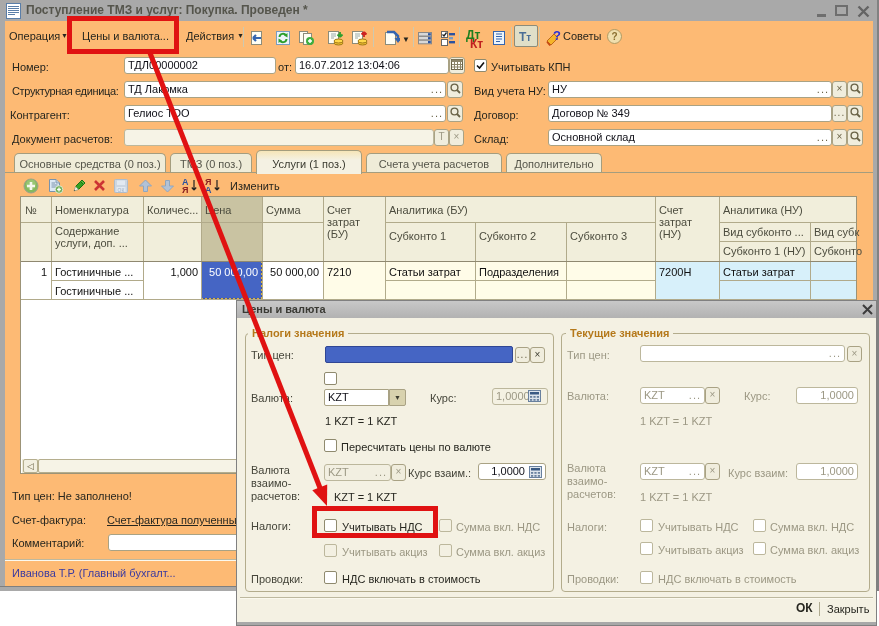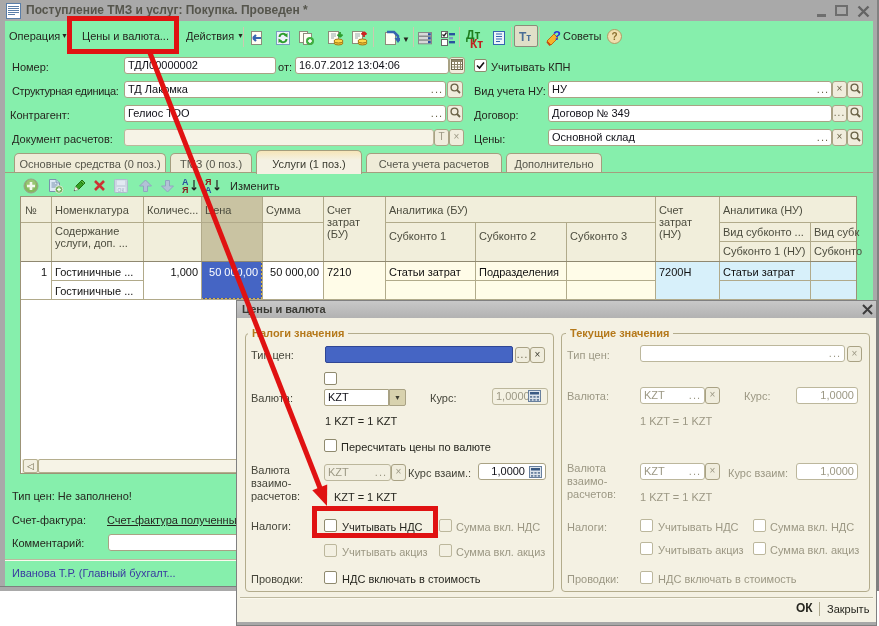--- a/index.html
+++ b/index.html
@@ -33,21 +33,21 @@
  <div style="left:8px;top:10px;width:11px;height:1px;background:#5a7ea8"></div>
  <div style="left:8px;top:12px;width:11px;height:1px;background:#5a7ea8"></div>
  <div style="left:8px;top:14px;width:7px;height:1px;background:#5a7ea8"></div>
  <span class="tx b" style="left:26px;top:4px;color:#55554c;font-size:12px">Поступление ТМЗ и услуг: Покупка. Проведен *</span>
  <div style="left:817px;top:14px;width:9px;height:3px;background:#6e6e6e"></div>
  <div style="left:835px;top:5px;width:13px;height:11px;border:2px solid #6e6e6e"></div>
  <svg style="left:857px;top:5px" width="13" height="13">
       <path d="M1.5 1.5 L11.5 11.5 M11.5 1.5 L1.5 11.5" stroke="#646464" stroke-width="2.4"></path>
     </svg>
 
- <div id="c" style="left:5px;top:21px;width:868px;height:565px;background:#86efac">
+ <div id="c" style="left:5px;top:21px;width:868px;height:565px;background:#fdba74">
 
   <span class="tx" style="left:4px;top:9px">Операция</span>
       <span style="left:56px;top:11px;font-size:7px;color:#26261f">▼</span>
   <span class="tx" style="left:77px;top:9px">Цены и валюта...</span>
   <span class="tx" style="left:181px;top:9px">Действия</span>
       <span style="left:232px;top:11px;font-size:7px;color:#26261f">▼</span>
   <div class="vsep" style="left:66px;top:6px;height:20px"></div>
   <div class="vsep" style="left:172px;top:6px;height:20px"></div>
   <div class="vsep" style="left:238px;top:6px;height:20px"></div>
   <div class="vsep" style="left:368px;top:6px;height:20px"></div>
@@ -169,21 +169,21 @@
           <circle cx="5.5" cy="5.5" r="3.4" fill="none" stroke="#6b6448" stroke-width="1.4"></circle>
           <line x1="8" y1="8" x2="11" y2="11" stroke="#6b6448" stroke-width="1.8"></line>
         </svg></div>
   <span class="tx" style="left:469px;top:88px">Договор:</span>
   <div class="inp" style="left:543px;top:84px;width:284px">Договор № 349</div>
   <div class="btn" style="left:827px;top:84px;width:15px"><span class="dots" style="position:static">...</span></div>
   <div class="btn" style="left:842px;top:84px;width:16px"><svg width="13" height="13" style="position:static">
           <circle cx="5.5" cy="5.5" r="3.4" fill="none" stroke="#6b6448" stroke-width="1.4"></circle>
           <line x1="8" y1="8" x2="11" y2="11" stroke="#6b6448" stroke-width="1.8"></line>
         </svg></div>
-  <span class="tx" style="left:469px;top:112px">Цены:</span>
+  <span class="tx" style="left:469px;top:112px">Склад:</span>
   <div class="inp" style="left:543px;top:108px;width:284px">Основной склад<span class="dots" style="right:2px;top:0">...</span></div>
   <div class="btn" style="left:827px;top:108px;width:15px">×</div>
   <div class="btn" style="left:842px;top:108px;width:16px"><svg width="13" height="13" style="position:static">
           <circle cx="5.5" cy="5.5" r="3.4" fill="none" stroke="#6b6448" stroke-width="1.4"></circle>
           <line x1="8" y1="8" x2="11" y2="11" stroke="#6b6448" stroke-width="1.8"></line>
         </svg></div>
 
   <div style="left:0px;top:151px;width:868px;height:1px;background:#a49d7e"></div>
   <div class="tab" style="left:9px;width:152px">Основные средства (0 поз.)</div>
   <div class="tab" style="left:165px;width:82px">ТМЗ (0 поз.)</div>

